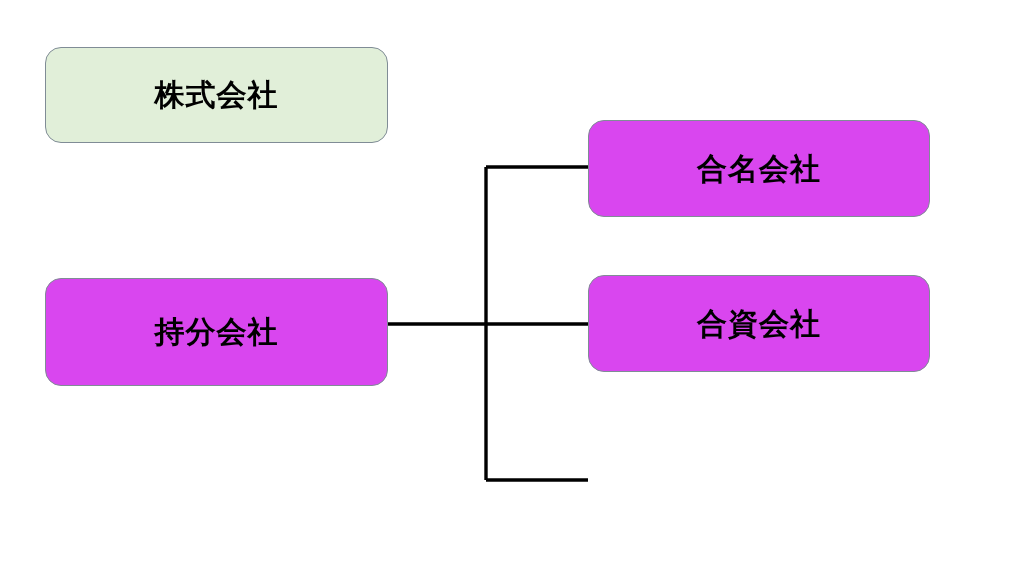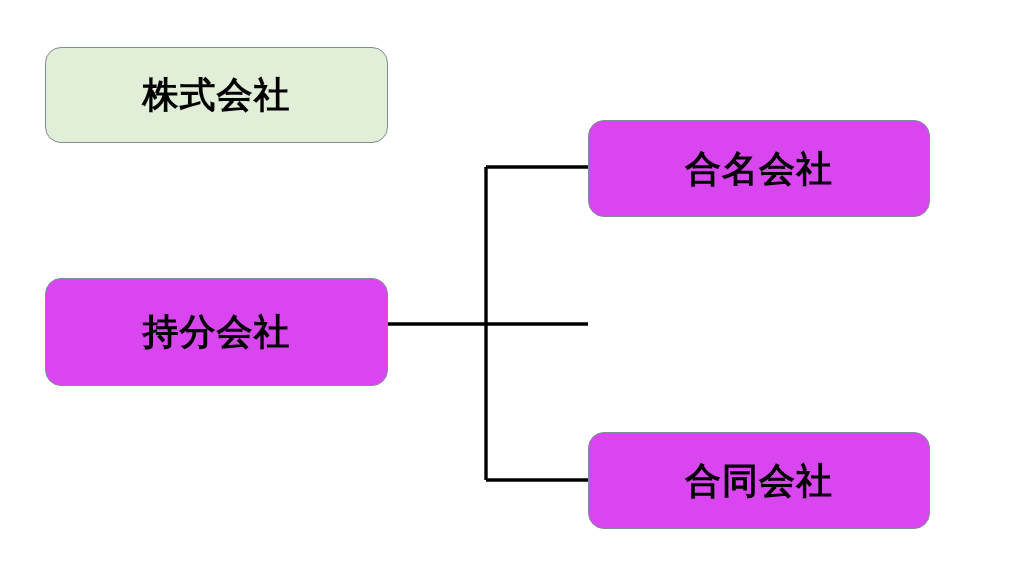--- a/index.html
+++ b/index.html
@@ -27,21 +27,21 @@
     pointer-events: none;
   }
   .node {
     position: absolute;
     box-sizing: border-box;
     display: flex;
     align-items: center;
     justify-content: center;
     border: 1.6px solid #808c96;
     border-radius: 16px;
-    font-size: 36px;
+    font-size: 30px;
     font-weight: bold;
     color: #000000;
     letter-spacing: 1px;
     line-height: 1;
     text-align: center;
     user-select: none;
   }
   .node-green {
     background: #e1efd9;
   }
@@ -85,18 +85,18 @@
   </div>
 
   <div class="node node-cream" id="node-mochibun">
     <span class="node-label">持分会社</span>
   </div>
 
   <div class="node node-cream" id="node-gomei">
     <span class="node-label">合名会社</span>
   </div>
 
+  <div class="node node-cream" id="node-goshi">
+    <span class="node-label">合資会社</span>
+  </div>
 
-  <div class="node node-cream" id="node-godo">
-    <span class="node-label">合同会社</span>
-  </div>
 
 </div>
 
 </body></html>

